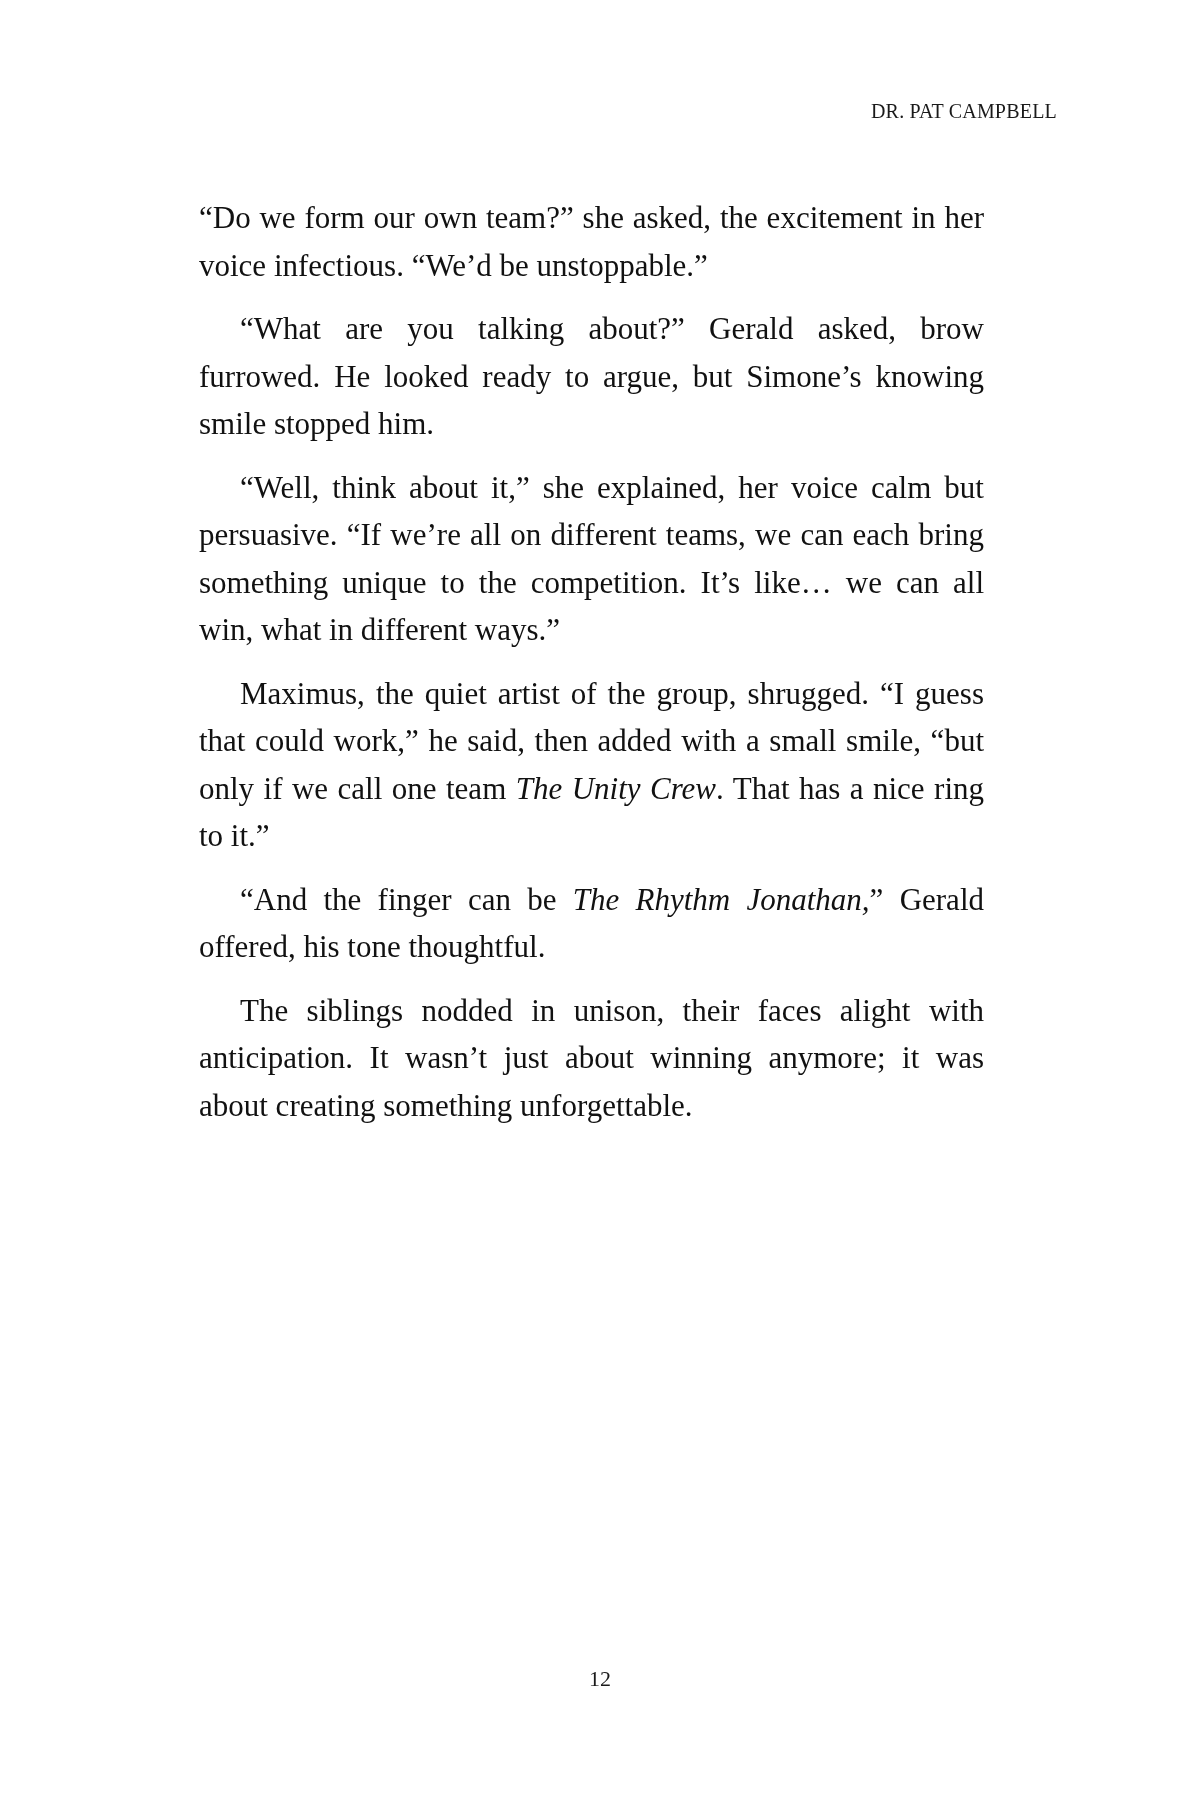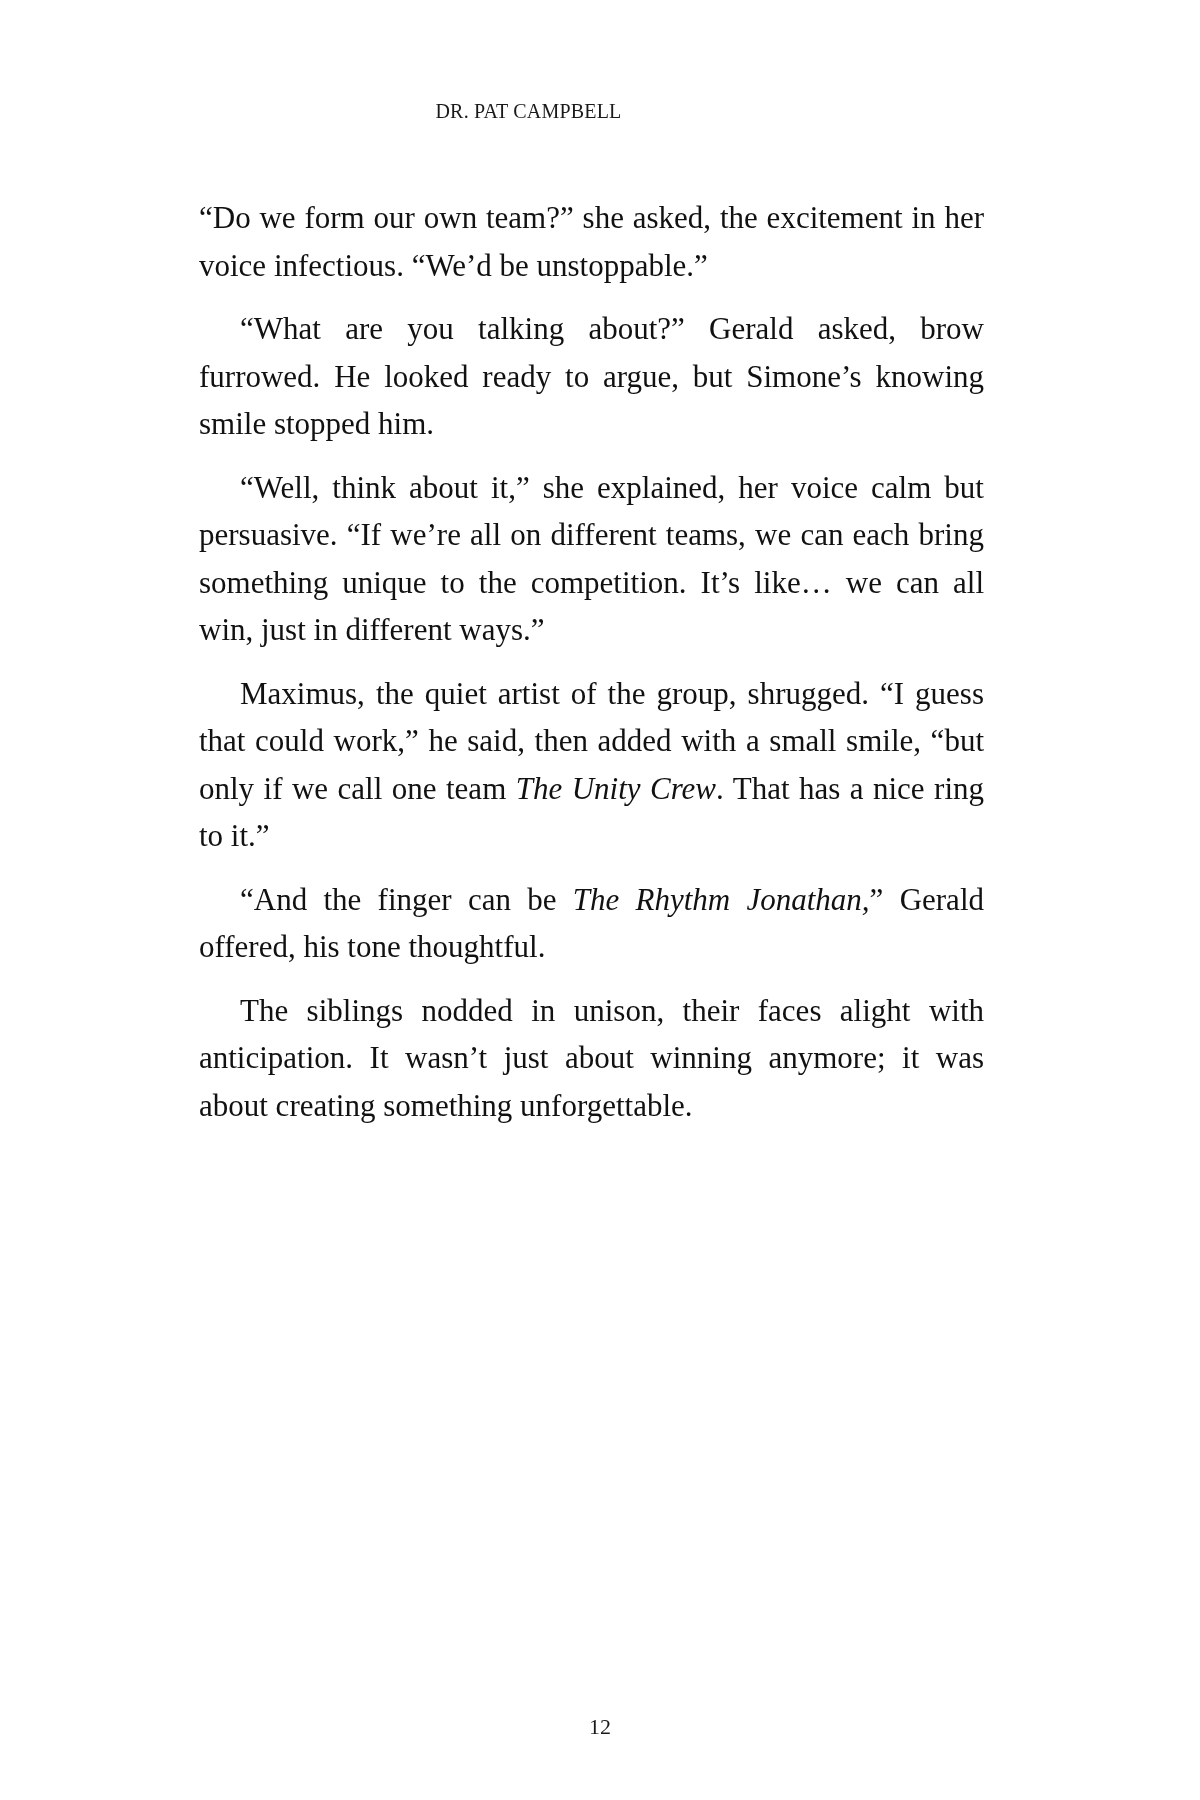--- a/index.html
+++ b/index.html
@@ -13,21 +13,21 @@
       position: relative;
       overflow: hidden;
       font-family: "Liberation Serif", "DejaVu Serif", serif;
       color: #111111;
     }
     .running-head {
       position: absolute;
       top: 100px;
       left: 0;
       width: 1057px;
-      text-align: center;
+      text-align: right;
       font-size: 20px;
       letter-spacing: 0.2px;
       color: #1a1a1a;
     }
     .body-text {
       position: absolute;
       top: 194px;
       left: 199px;
       width: 797px;
     }
@@ -46,37 +46,36 @@
       font-style: italic;
     }
     .page-number {
       position: absolute;
       top: 1666px;
       left: 0;
       width: 1200px;
       text-align: center;
       font-size: 22px;
       color: #1a1a1a;
-      margin-top: 48px;
     }
   </style>
 </head>
 <body>
 
 <div class="running-head">DR. PAT CAMPBELL</div>
 
 <div class="body-text">
   <p class="para no-indent">
     <span>“Do we form our own team?” she asked, the excitement in her voice infectious. “We’d be unstoppable.”</span>
   </p>
   <p class="para">
     <span>“What are you talking about?” Gerald asked, brow furrowed. He looked ready to argue, but Simone’s knowing smile stopped him.</span>
   </p>
   <p class="para">
-    <span>“Well, think about it,” she explained, her voice calm but persuasive. “If we’re all on different teams, we can each bring something unique to the competition. It’s like… we can all win, just in different ways.”</span>
+    <span>“Well, think about it,” she explained, her voice calm but persuasive. “If we’re all on different teams, we can each bring something unique to the competition. It’s like… we can all win, what in different ways.”</span>
   </p>
   <p class="para"><span>Maximus, the quiet artist of the group, shrugged. “I guess that could work,” he said, then added with a small smile, “but only if we call one team </span><em>The Unity Crew</em><span>. That has a nice ring to it.”</span></p>
   <p class="para"><span>“And the finger can be </span><em>The Rhythm Jonathan,</em><span>” Gerald offered, his tone thoughtful.</span></p>
   <p class="para">
     <span>The siblings nodded in unison, their faces alight with anticipation. It wasn’t just about winning anymore; it was about creating something unforgettable.</span>
   </p>
 </div>
 
 <div class="page-number">12</div>
 

